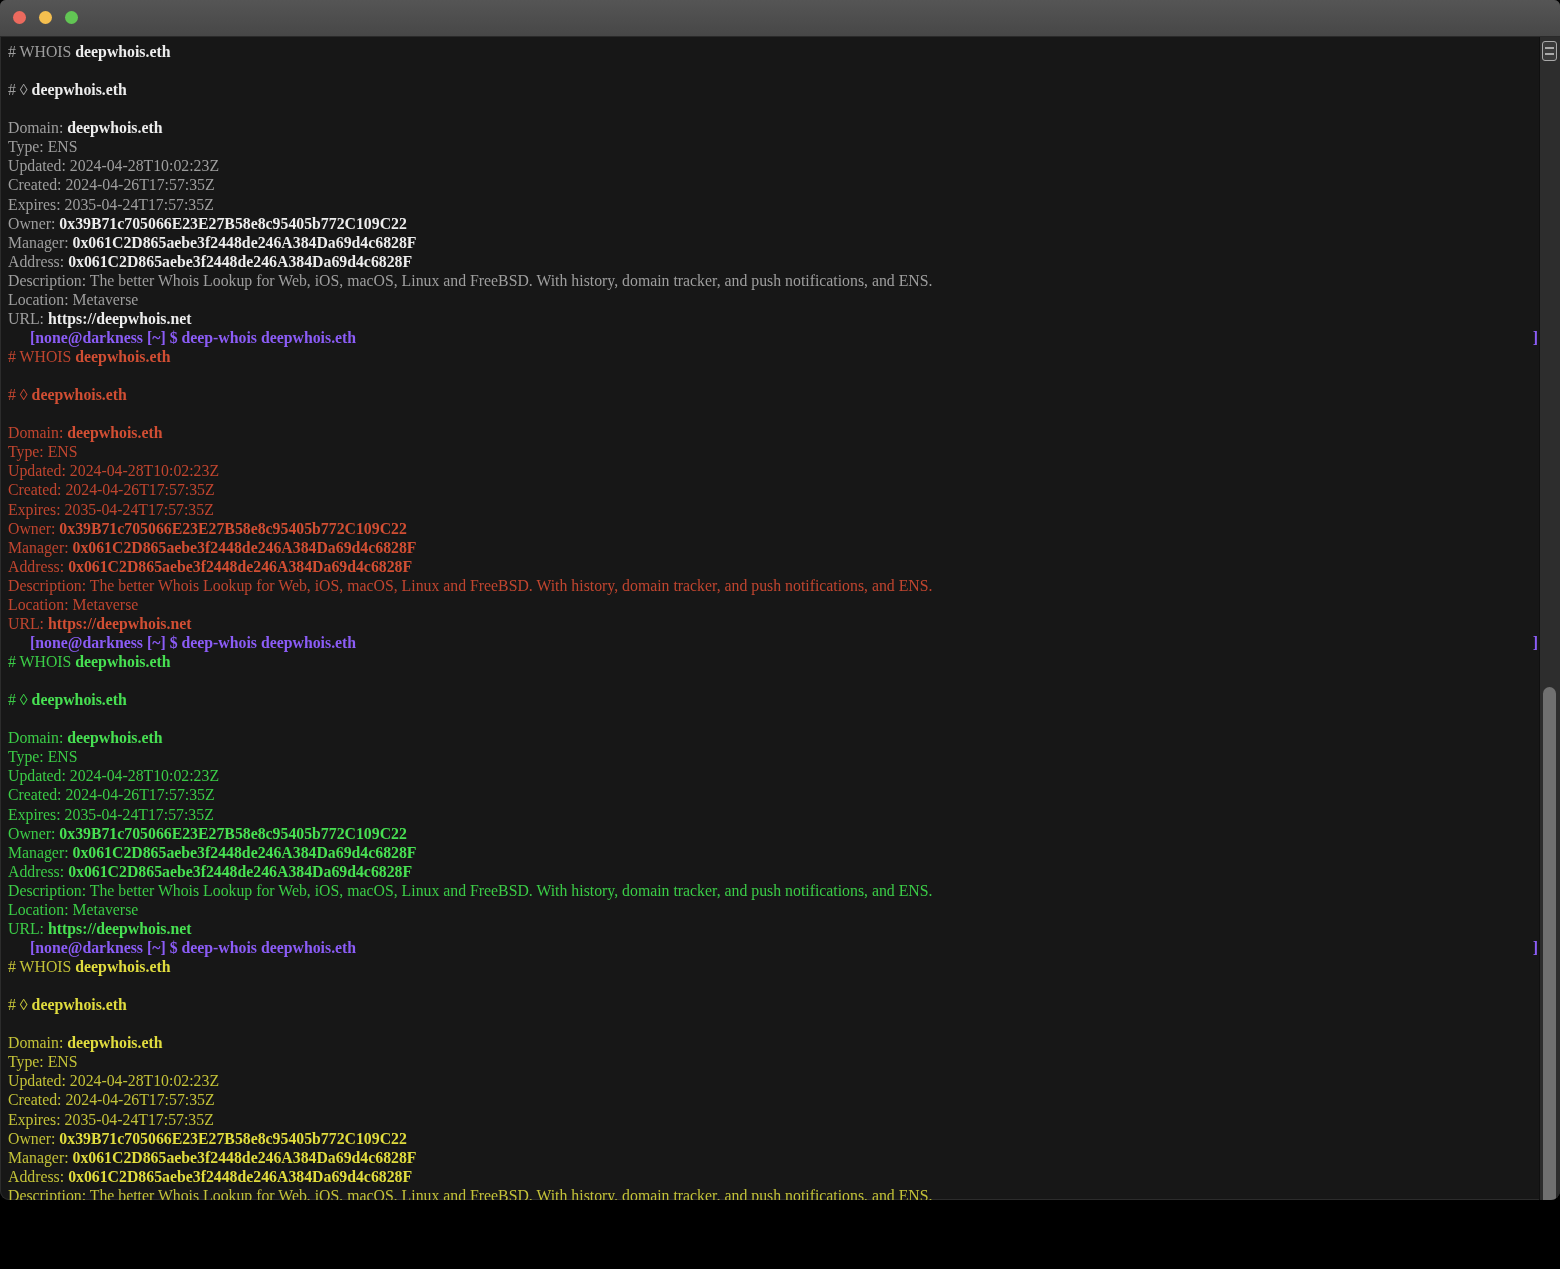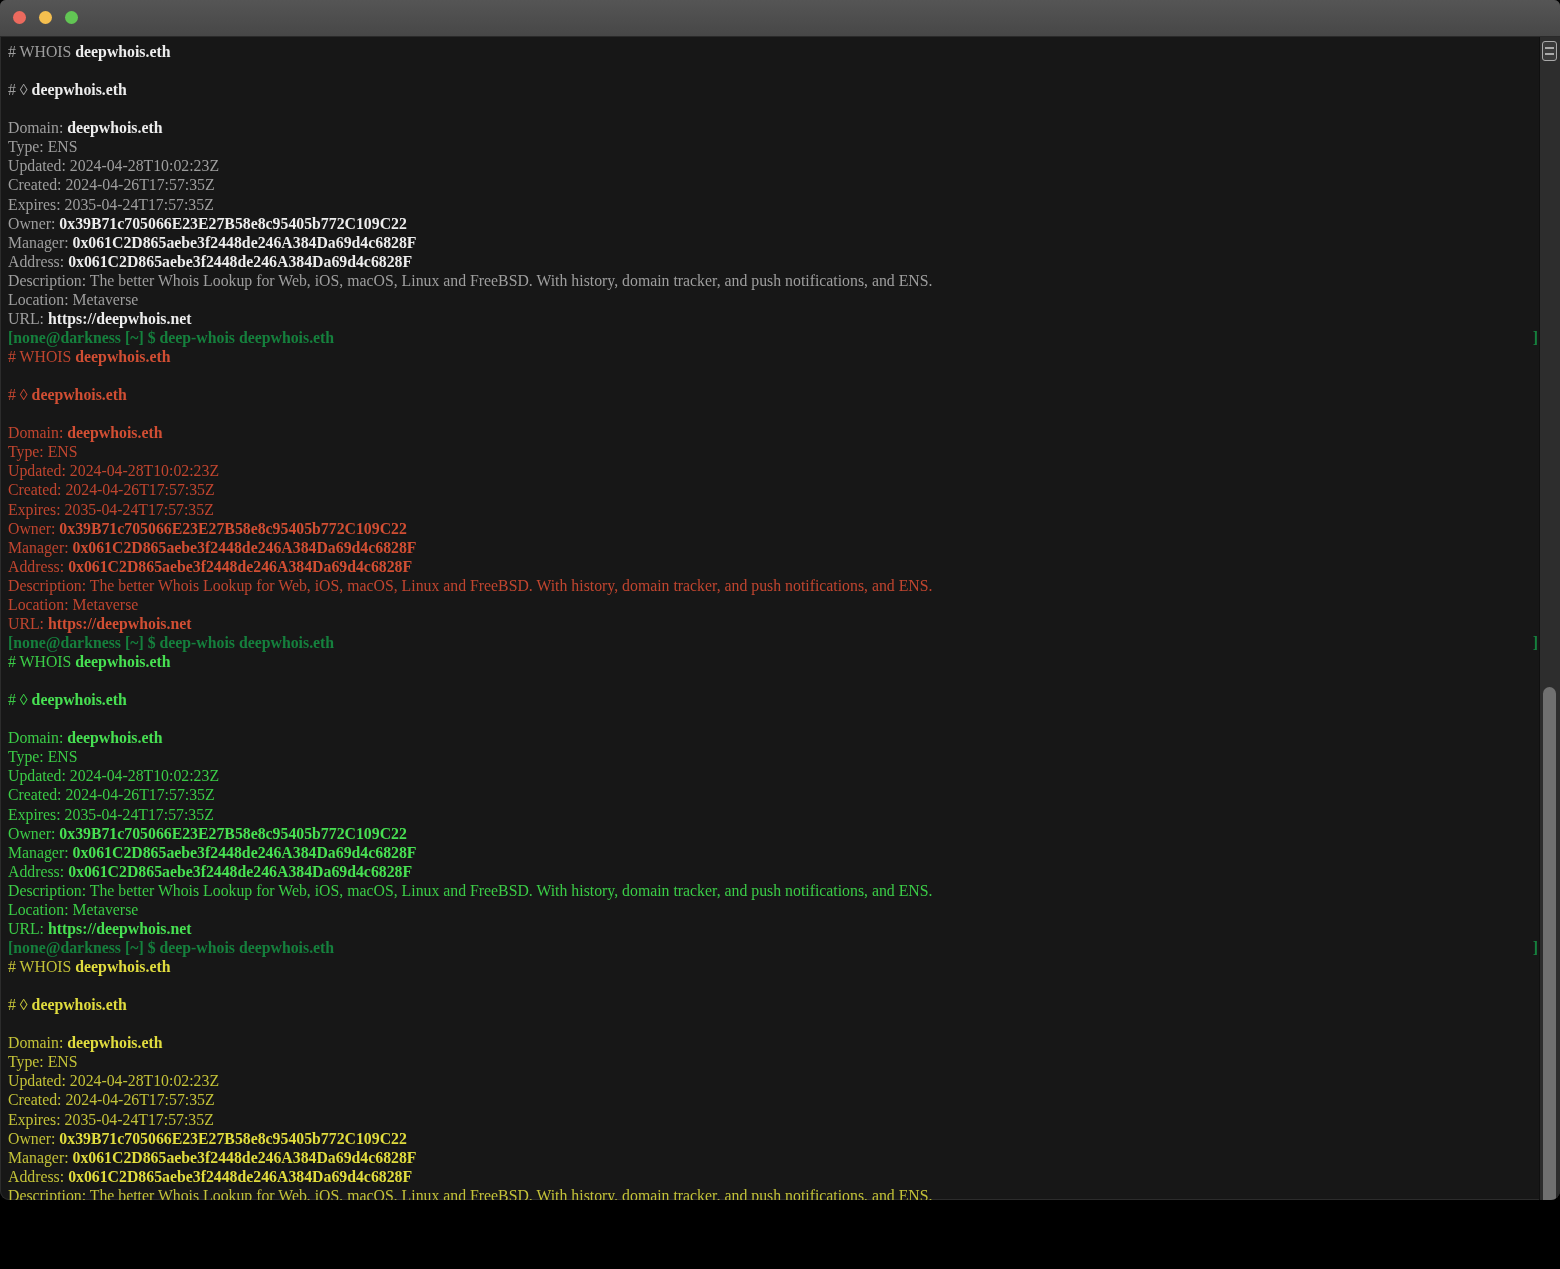--- a/index.html
+++ b/index.html
@@ -24,21 +24,21 @@
   }
   .line{white-space:pre;}
   .lab{font-weight:400;}
   .val{font-weight:700;}
   
   .theme-plain .lab{color:#9e9e9e;}   .theme-plain .val{color:#ededed;}
   .theme-red .lab{color:#c0452f;}     .theme-red .val{color:#d14e33;}
   .theme-green .lab{color:#3bcc47;}   .theme-green .val{color:#47e052;}
   .theme-yellow .lab{color:#c3c238;}  .theme-yellow .val{color:#e0dc3e;}
   .prompt{display:flex;}
-  .ptext{color:#15803d;font-weight:700;white-space:pre;}
+  .ptext{color:#8b5cf6;font-weight:700;white-space:pre;margin-left:22px;}
   .bracket-right{margin-left:auto;}
   .cursor{
     display:inline-block;width:11px;height:18px;background:#55d13a;
     vertical-align:middle;margin-top:-3px;
   }
   .scrollbar{
     position:absolute;top:37px;right:0;width:20px;bottom:0;
     background:#2d2d2d;border-left:1px solid #101010;
   }
   .scroll-thumb{

